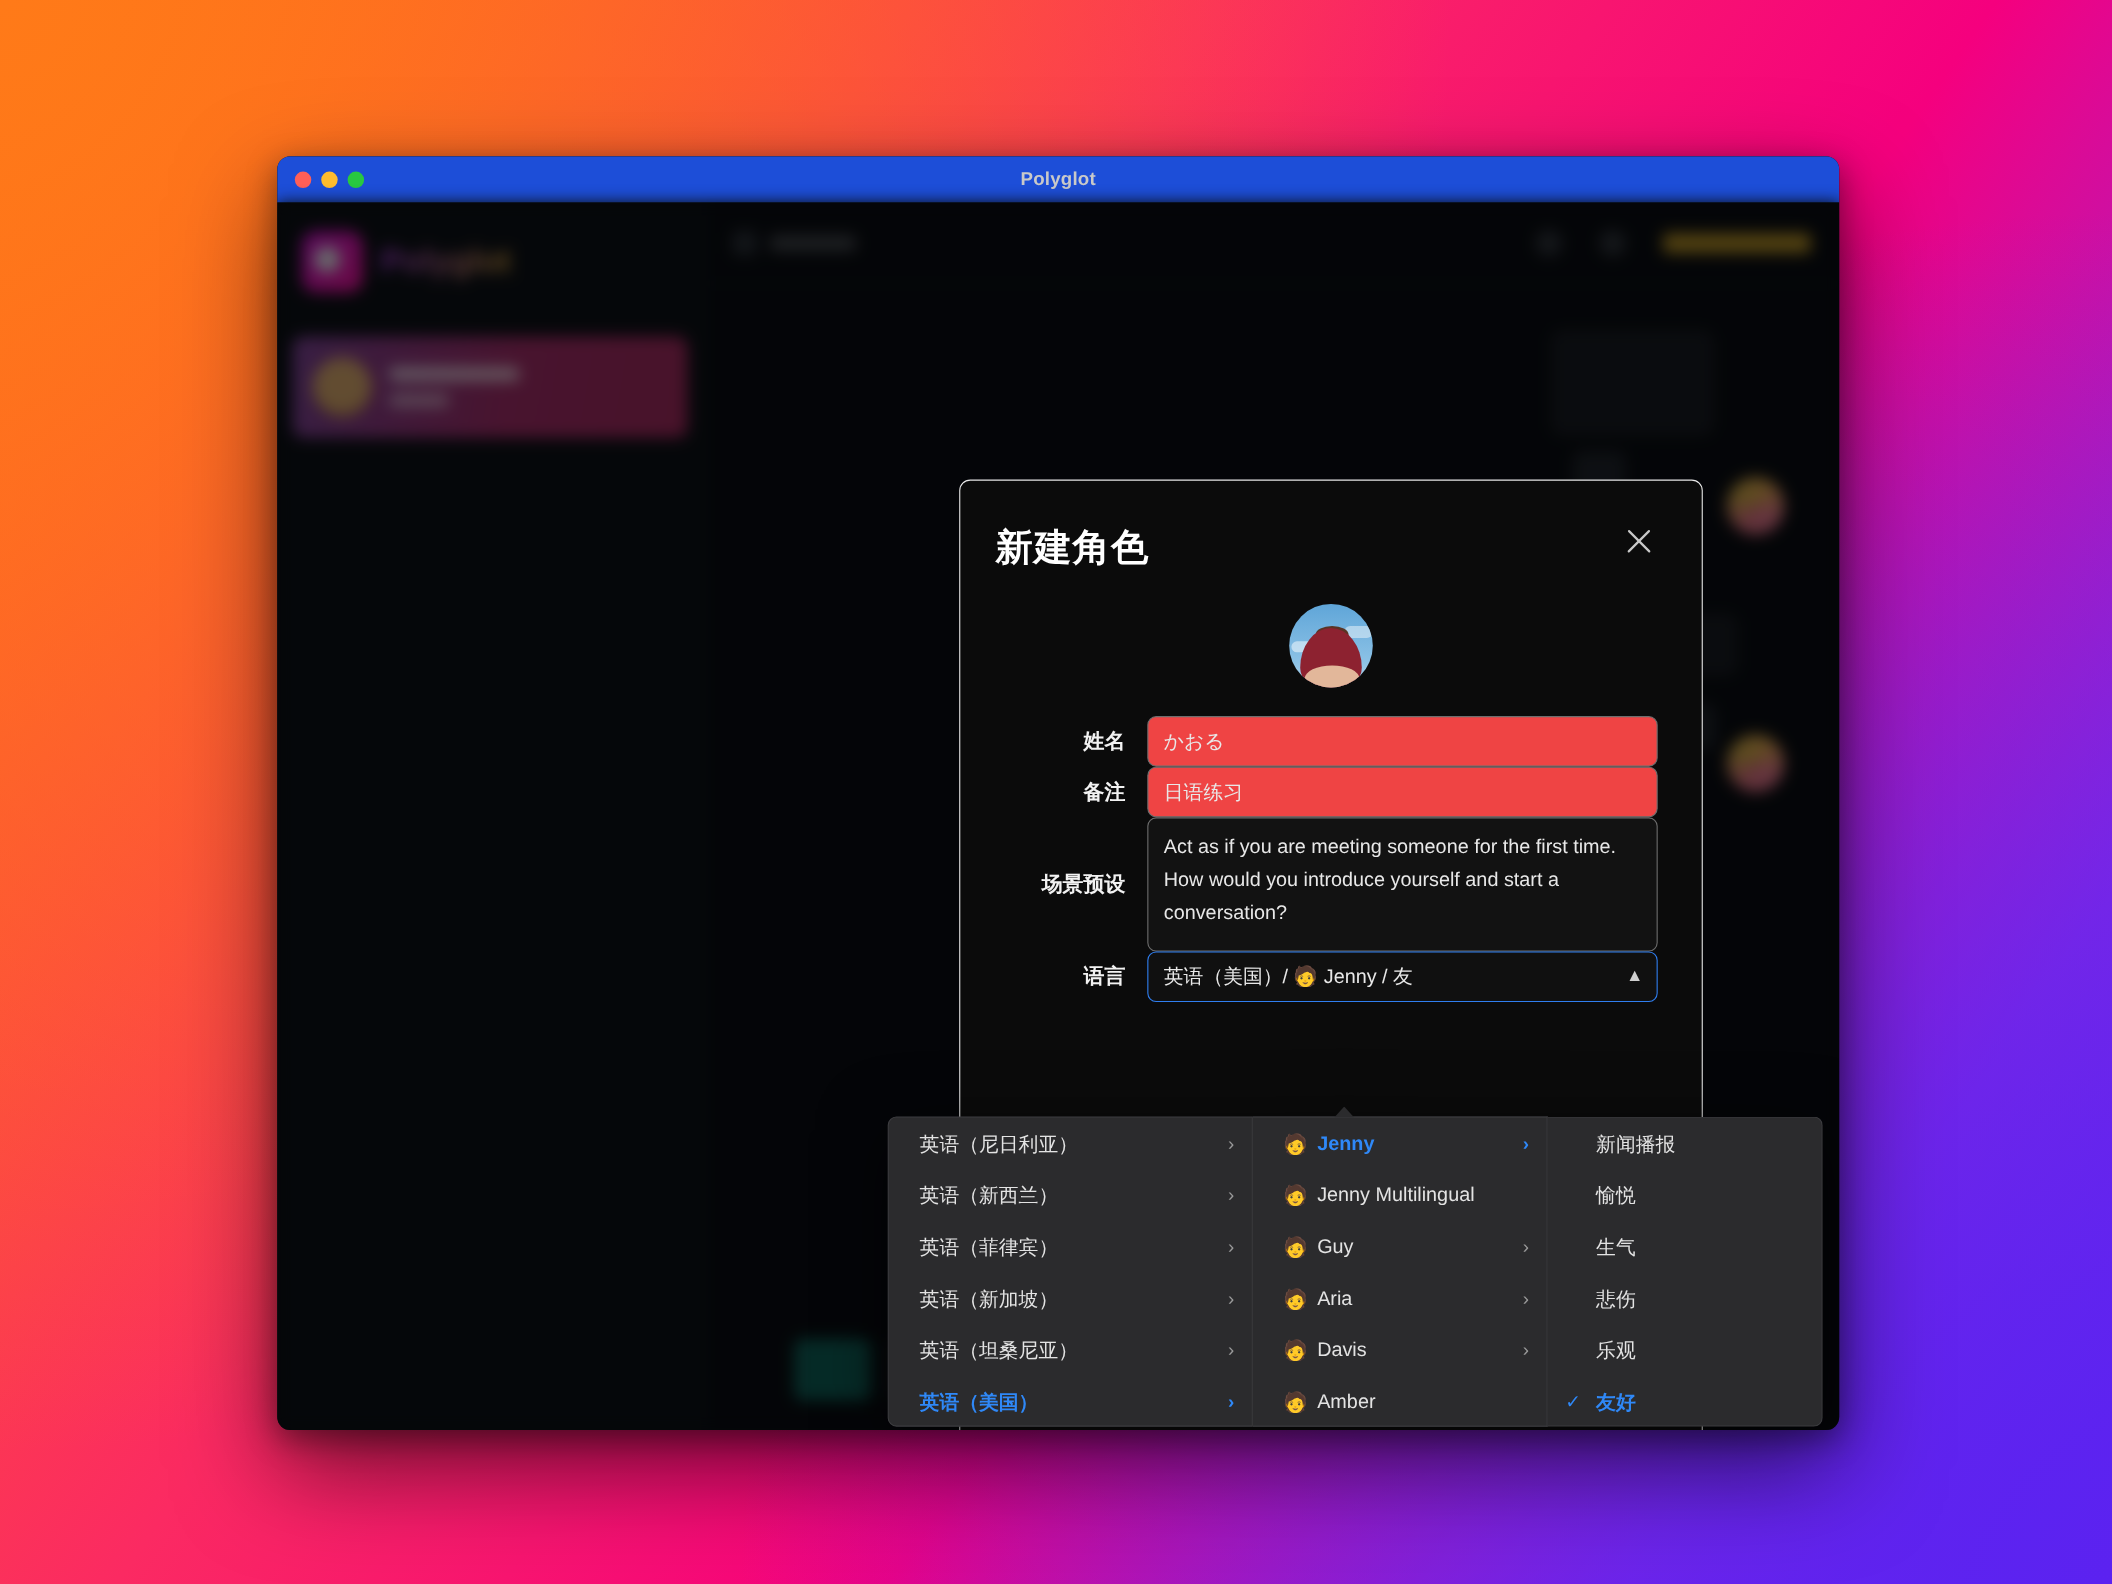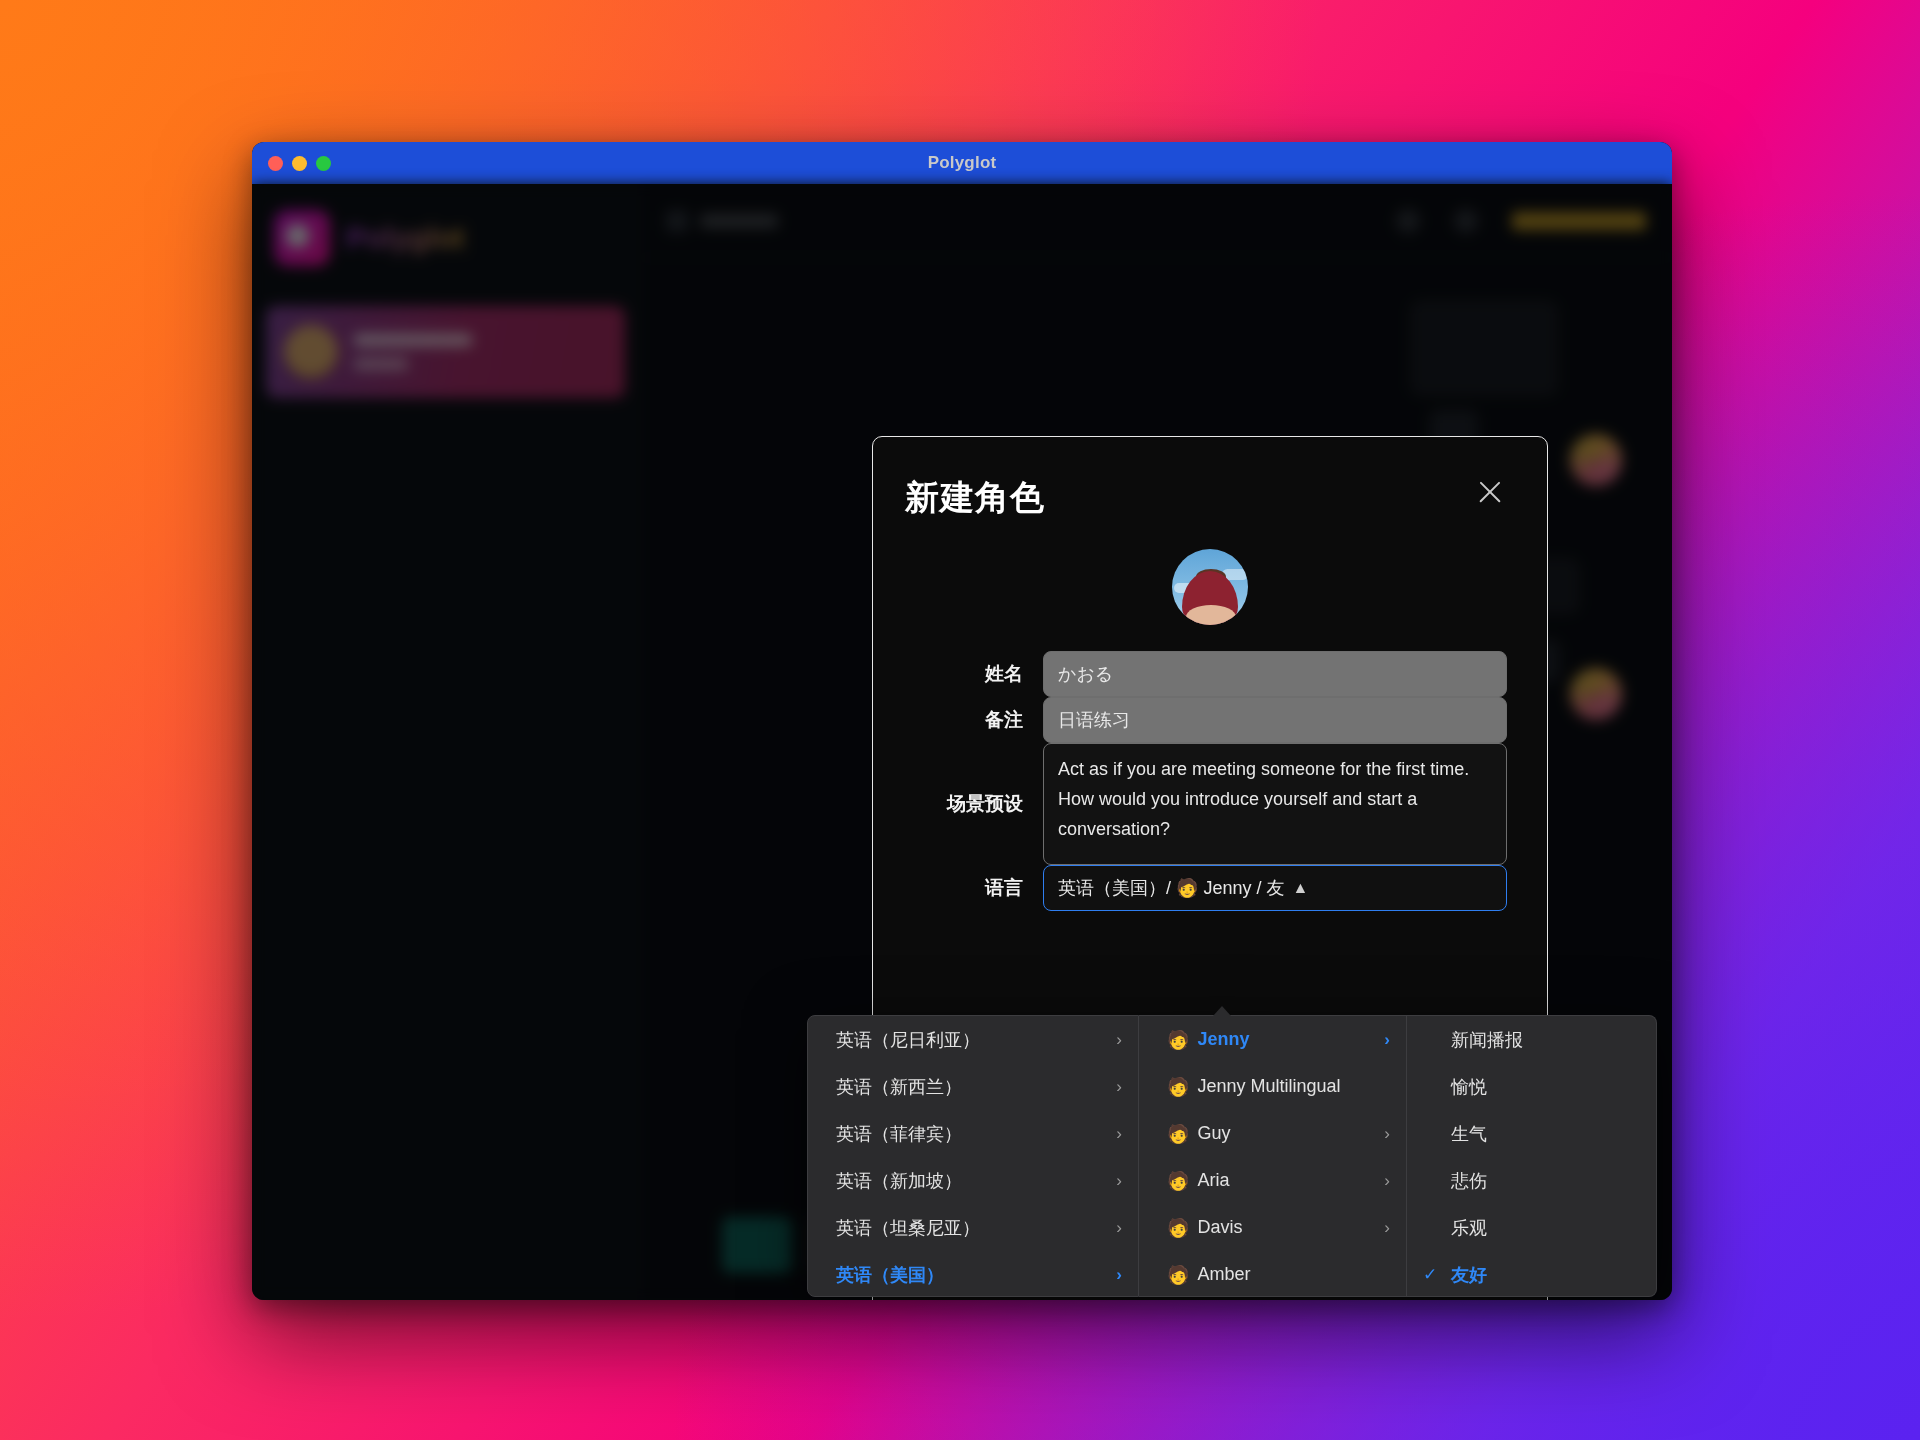--- a/index.html
+++ b/index.html
@@ -141,36 +141,36 @@
   #av-cloud2 { position:absolute; right: 0px; top: 20px; width:26px; height:11px; background: rgba(255,255,255,.45); border-radius: 10px; }
 
   #form { padding: 26px 40px 0 32px; }
   .row { display:flex; align-items:center; }
   .flabel {
     width: 138px; text-align: right; padding-right: 20px;
     font-size: 19px; font-weight: bold; color:#f2f2f2; flex: none;
   }
   .finput {
     flex: 1; height: 46px; border:1px solid #6e6e6e; border-radius: 8px;
-    background:#737373; color:#e8e8e8; font-size: 18px; padding: 0 14px;
+    background:#ef4444; color:#e8e8e8; font-size: 18px; padding: 0 14px;
     font-family: "Liberation Sans", "DejaVu Sans", sans-serif;
     outline: none;
   }
   #scene-box {
     flex: 1; height: 122px; border:1px solid #6e6e6e; border-radius: 8px;
     background:#121212; color:#e8e8e8; font-size: 18px; line-height: 30px;
     padding: 10px 14px; overflow: hidden;
     font-family: "Liberation Sans", "DejaVu Sans", sans-serif;
     resize:none; outline:none;
   }
   .row.scene { align-items: center; }
   #lang-select {
     flex: 1; height: 46px; border:1px solid #2f7ef0; border-radius: 8px;
     background:#101010; color:#e8e8e8; font-size: 18px;
-    display:flex; align-items:center; justify-content:flex-start;
+    display:flex; align-items:center; justify-content:space-between;
     padding: 0 12px 0 14px; cursor:pointer; white-space: nowrap; overflow: hidden;
   }
   #lang-val { overflow:hidden; text-overflow: clip; }
   .chev-up { color:#cfcfcf; font-size: 16px; margin-left: 8px; }
 
   
   #dropdown {
     position: absolute; left: -66px; top: 578px;
     display: flex; height: 282px;
     filter: drop-shadow(0 12px 30px rgba(0,0,0,.6));

